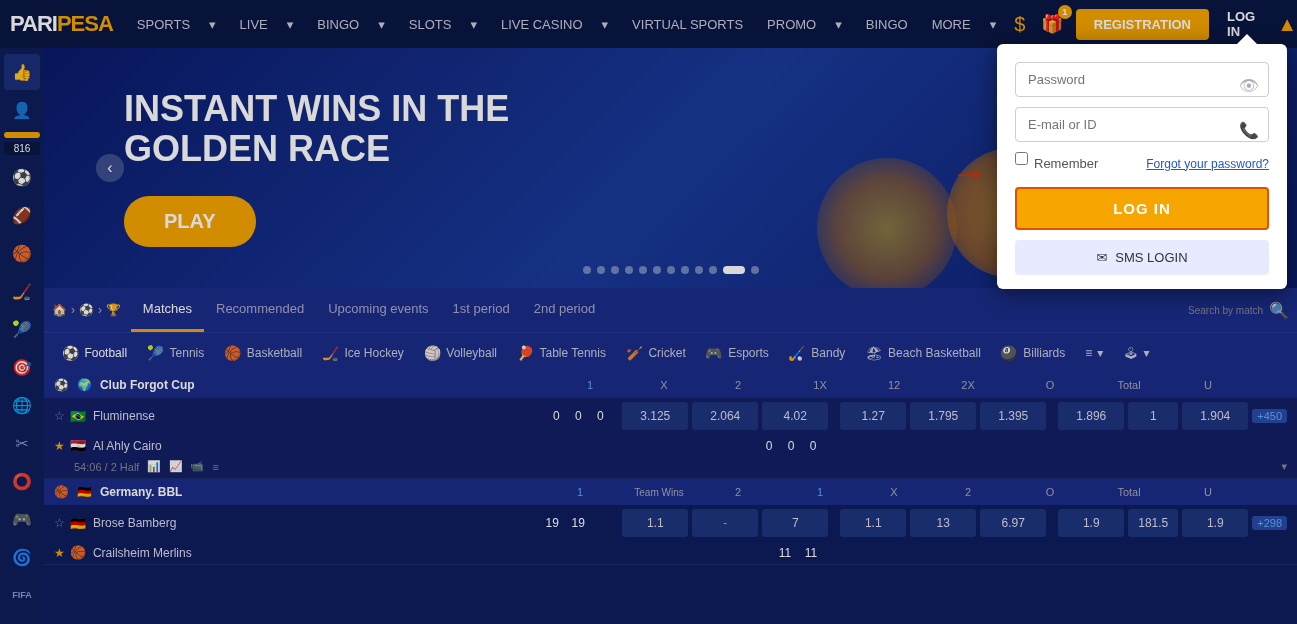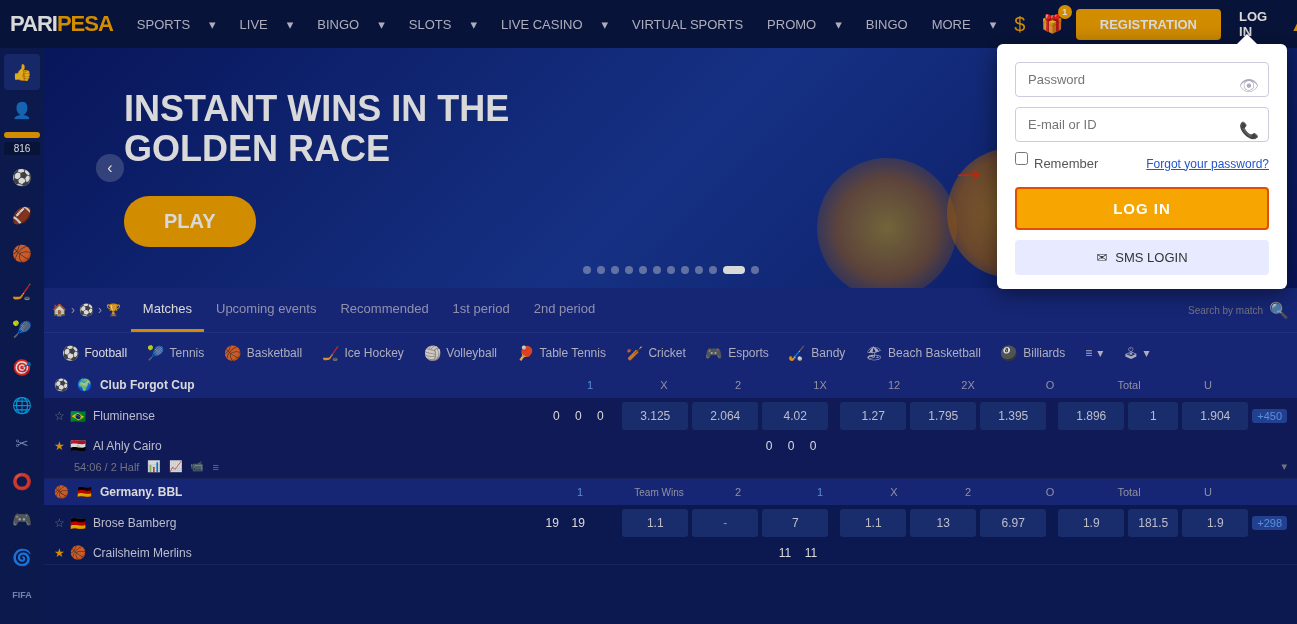--- a/index.html
+++ b/index.html
@@ -7,21 +7,21 @@
 
     
     .top-nav { background: #0a1744; display: flex; align-items: center; height: 48px; padding: 0 10px; gap: 4px; }
     .logo { color: #fff; font-weight: 900; font-size: 22px; margin-right: 10px; letter-spacing: -1px; }
     .logo span { color: #f7a500; }
     .nav-item { color: #ccd; font-size: 13px; padding: 0 10px; cursor: pointer; display: flex; align-items: center; gap: 19px; white-space: nowrap; }
     .nav-right { margin-left: auto; display: flex; align-items: center; gap: 8px; }
     .nav-icon-btn { background: none; border: none; color: #aaa; font-size: 18px; cursor: pointer; padding: 4px; }
     .gift-btn { position: relative; }
     .gift-badge { position: absolute; top: -4px; right: -4px; background: #f7a500; color: #fff; font-size: 9px; border-radius: 50%; width: 14px; height: 14px; display: flex; align-items: center; justify-content: center; font-weight: bold; }
-    .reg-btn { background: #f7a500; color: #fff; border: none; padding: 8px 24px; border-radius: 4px; font-weight: bold; font-size: 13px; cursor: pointer; }
+    .reg-btn { background: #f7a500; color: #fff; border: none; padding: 8px 18px; border-radius: 4px; font-weight: bold; font-size: 13px; cursor: pointer; }
     .login-text { color: #fff; font-size: 13px; font-weight: bold; cursor: pointer; padding: 0 10px; }
 
     
     .main-layout { display: flex; }
     .sidebar { width: 44px; background: #0e1e5b; display: flex; flex-direction: column; align-items: center; padding: 6px 0; gap: 2px; min-height: 576px; }
     .sidebar-icon { width: 36px; height: 36px; display: flex; align-items: center; justify-content: center; border-radius: 4px; cursor: pointer; color: #8899cc; font-size: 16px; }
     .sidebar-icon.active { background: #1a2f7a; color: #fff; }
     .sidebar-badge { background: #0a1744; color: #fff; font-size: 10px; padding: 1px 3px; border-radius: 2px; width: 36px; text-align: center; margin-bottom: 2px; }
 
     
@@ -197,24 +197,24 @@
         <span>›</span>
         <span>⚽</span>
         <span>›</span>
         <span>🏆</span>
       </div>
       <div class="sports-nav-tabs">
         <div class="sports-tab active">
           <span>Matches</span>
         </div>
         <div class="sports-tab">
+          <span>Recommended</span>
+        </div>
+        <div class="sports-tab">
           <span>Upcoming events</span>
-        </div>
-        <div class="sports-tab">
-          <span>Recommended</span>
         </div>
         <div class="sports-tab">
           <span>1st period</span>
         </div>
         <div class="sports-tab">
           <span>2nd period</span>
         </div>
       </div>
       <div class="search-area">
         <span class="search-placeholder">Search by match</span>

